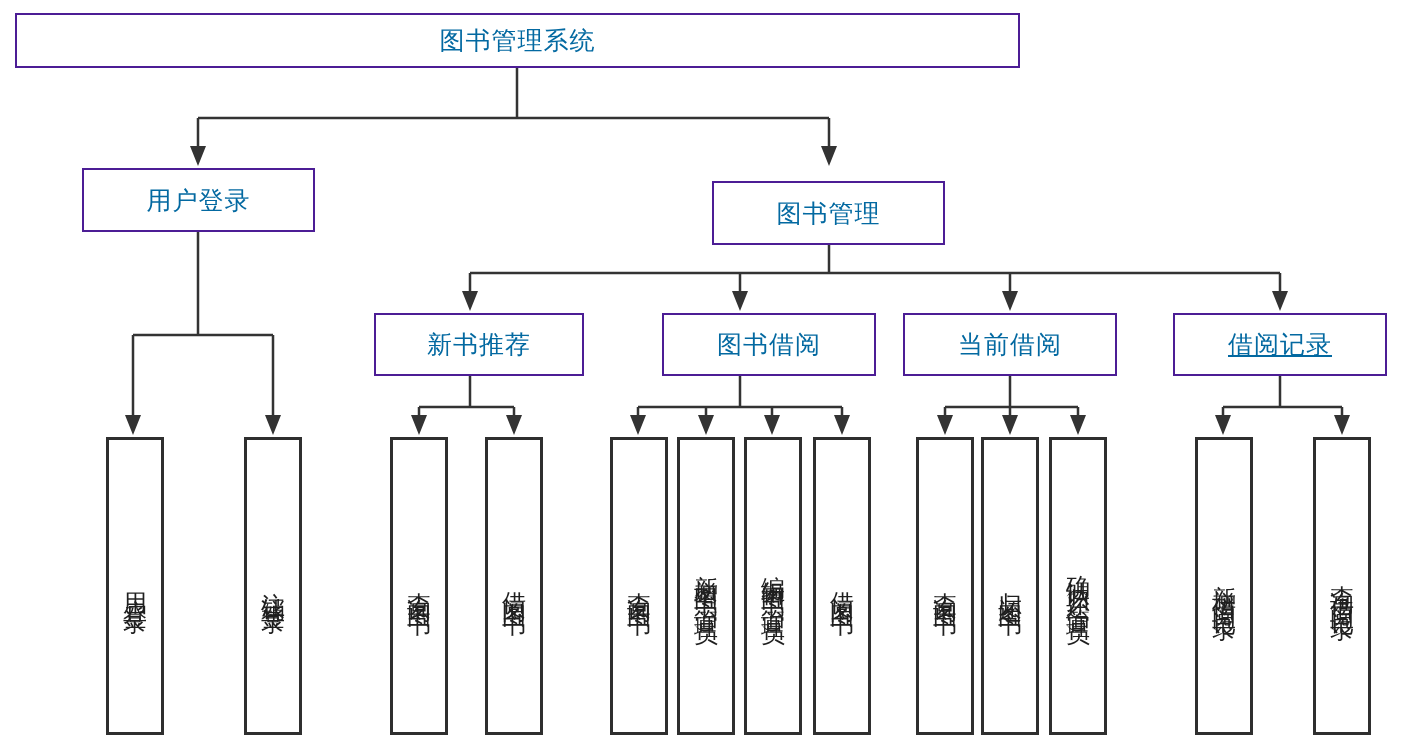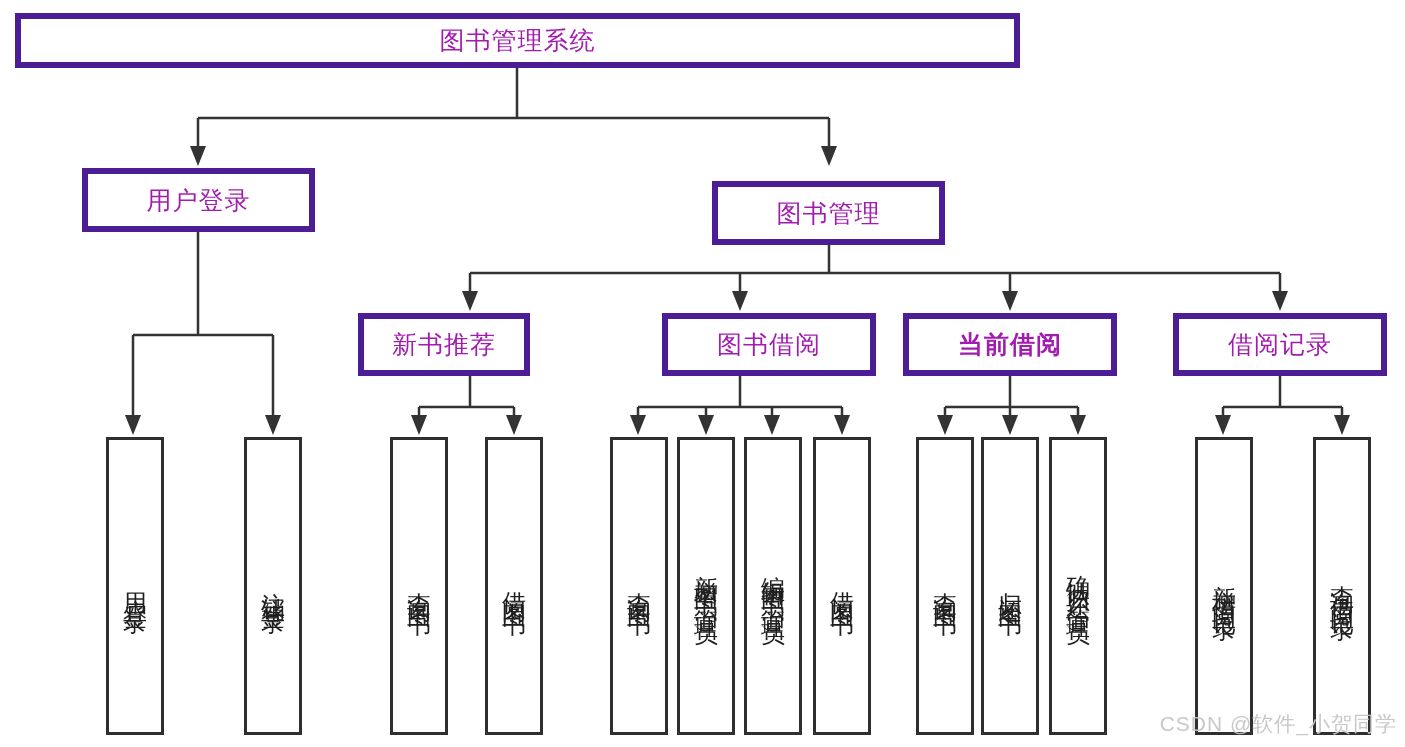--- a/index.html
+++ b/index.html
@@ -12,26 +12,26 @@
     overflow: hidden;
   }
   .connectors {
     position: absolute;
     left: 0; top: 0;
     z-index: 1;
   }
   .box {
     position: absolute;
     box-sizing: border-box;
-    border: 6px solid #4c1d95;
+    border: 2px solid #4c1d95;
     background: #ffffff;
     display: flex;
     align-items: center;
     justify-content: center;
-    color: #a21caf;
+    color: #0369a1;
     font-size: 25px;
     letter-spacing: 1px;
     z-index: 2;
   }
   .vbox {
     position: absolute;
     box-sizing: border-box;
     border: 3px solid #2f2f2f;
     background: #ffffff;
     display: flex;
@@ -48,24 +48,24 @@
     text-orientation: mixed;
     font-size: 24px;
     letter-spacing: 0.28em;
     line-height: 1;
     white-space: nowrap;
   }
   
   .n-root { left: 15px;  top: 13px;  width: 1005px; height: 55px; }
   .n-ul   { left: 82px;  top: 168px; width: 233px;  height: 64px; }
   .n-bm   { left: 712px; top: 168px; width: 233px;  height: 64px; margin-top: 13px; }
-  .n-xs   { left: 358px;  top: 313px; width: 172px; height: 63px; }
+  .n-xs   { left: 374px;  top: 313px; width: 210px; height: 63px; }
   .n-tj   { left: 633px;  top: 313px; width: 214px; height: 63px; margin-left: 29px; }
-  .n-dq   { left: 903px;  top: 313px; width: 214px; height: 63px; font-weight: bold; }
-  .n-jl   { left: 1173px; top: 313px; width: 214px; height: 63px; }
+  .n-dq   { left: 903px;  top: 313px; width: 214px; height: 63px; }
+  .n-jl   { left: 1173px; top: 313px; width: 214px; height: 63px; text-decoration: underline; }
   
   .lf-1  { left: 106px; }
   .lf-2  { left: 244px; }
   .lf-3  { left: 390px; }
   .lf-4  { left: 485px; }
   .lf-5  { left: 610px; }
   .lf-6  { left: 677px; }
   .lf-7  { left: 744px; }
   .lf-8  { left: 813px; }
   .lf-9  { left: 916px; }
@@ -166,15 +166,14 @@
   <div class="vbox lf-11">
     <span>确认归还（管理员）</span>
   </div>
   <div class="vbox lf-12">
     <span>新增借阅记录</span>
   </div>
   <div class="vbox lf-13">
     <span>查询借阅记录</span>
   </div>
 
-  <div class="watermark">CSDN @软件_小贺同学</div>
 
 </div>
 
 </body></html>

